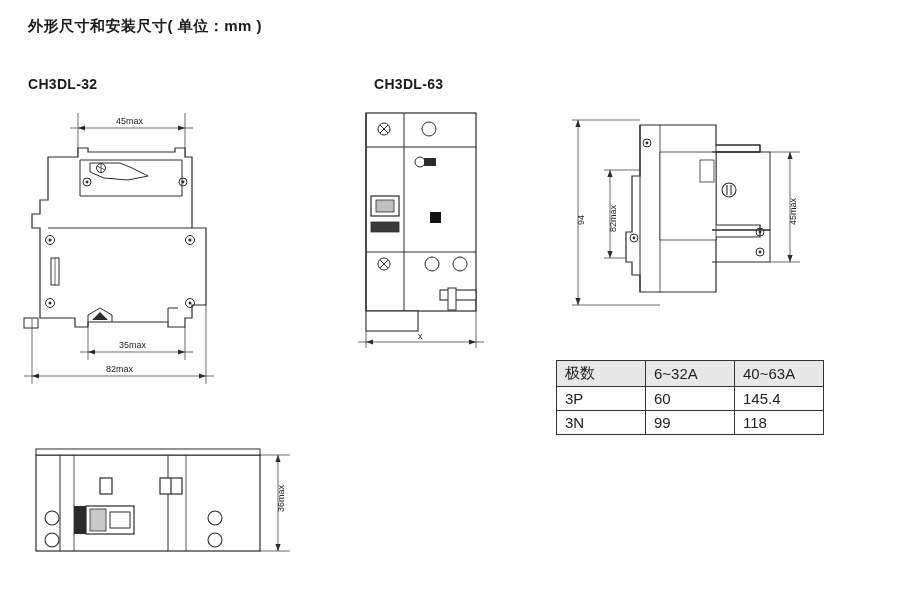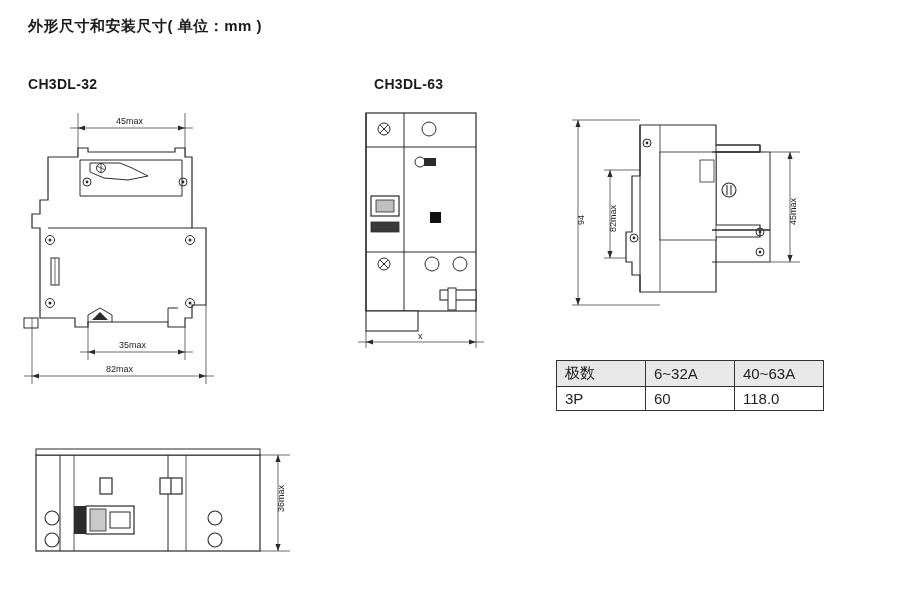--- a/index.html
+++ b/index.html
@@ -322,16 +322,21 @@
     <tr>
       <th>极数</th>
       <th>6~32A</th>
       <th>40~63A</th>
     </tr>
   </thead>
   <tbody>
     <tr>
       <td>3P</td>
       <td>60</td>
-      <td>118.0</td>
+      <td>145.4</td>
+    </tr>
+    <tr>
+      <td>3N</td>
+      <td>99</td>
+      <td>118</td>
     </tr>
   </tbody>
 </table>
 
 </body></html>

